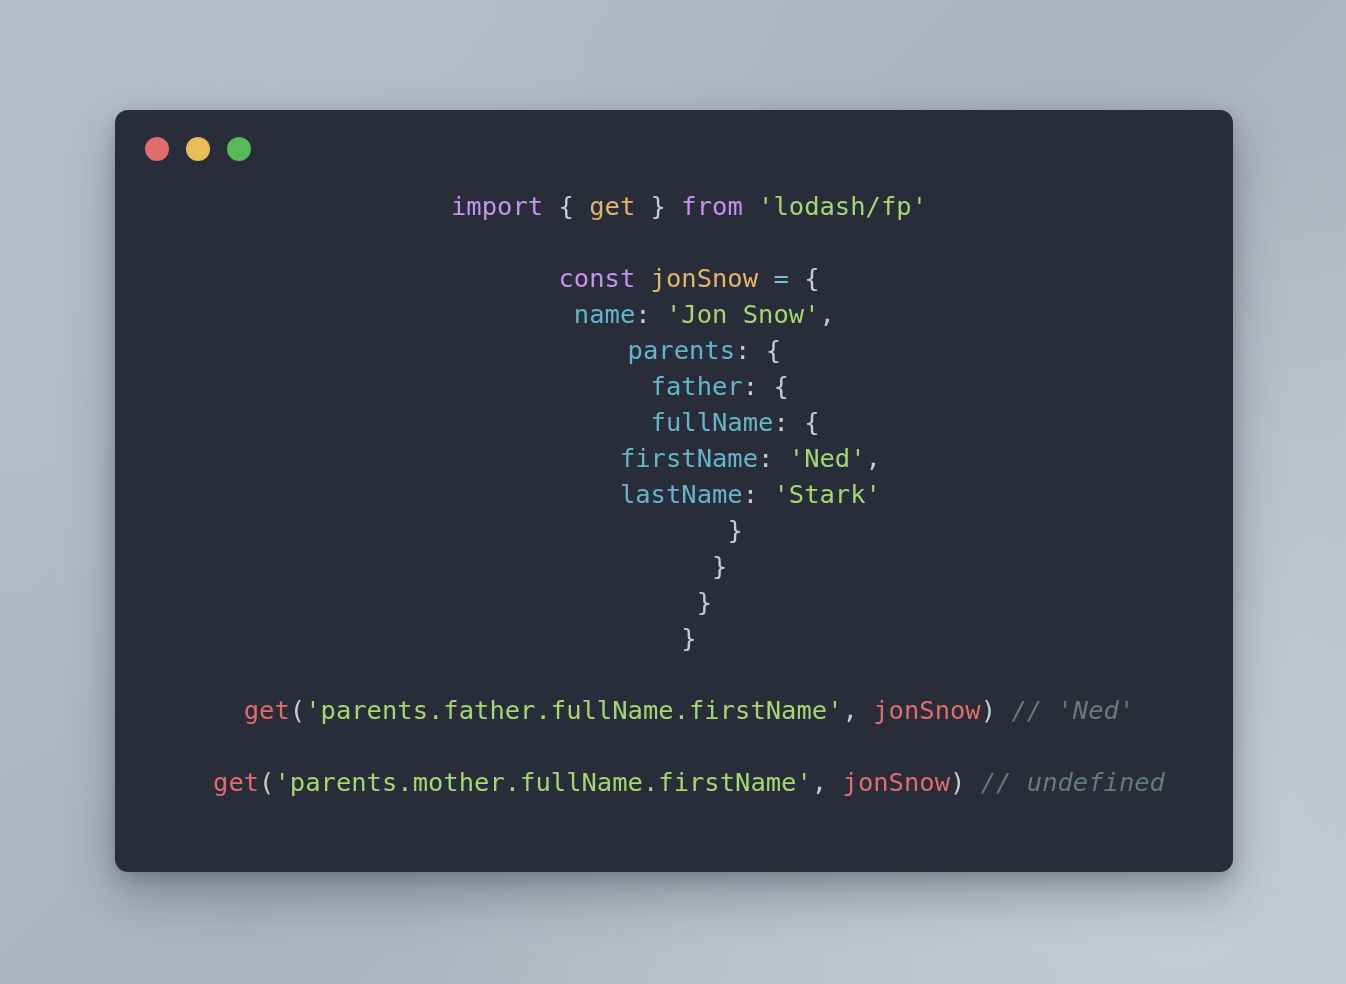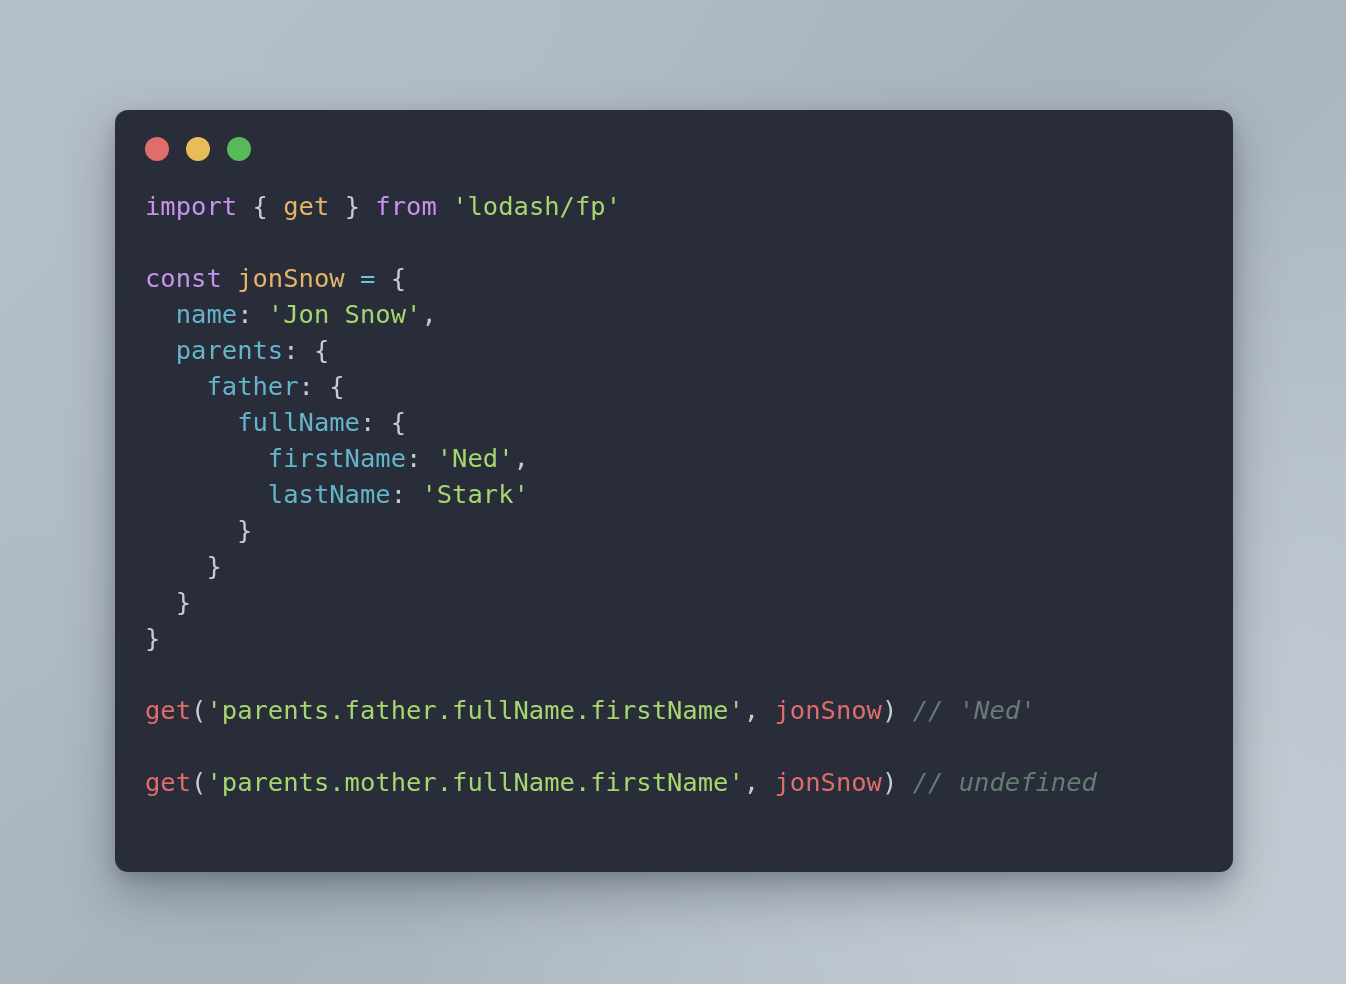--- a/index.html
+++ b/index.html
@@ -32,20 +32,21 @@
     left: 115px;
     top: 110px;
     width: 1118px;
     height: 762px;
     background: #292d3a;
     border-radius: 13px;
     box-shadow:
       0 22px 48px rgba(40, 50, 62, 0.34),
       0 6px 16px rgba(40, 50, 62, 0.20);
     overflow: hidden;
+    text-align: center;
   }
 
   #titlebar {
     height: 78px;
     display: flex;
     align-items: center;
     padding-left: 30px;
     box-sizing: border-box;
   }
   .dot {

